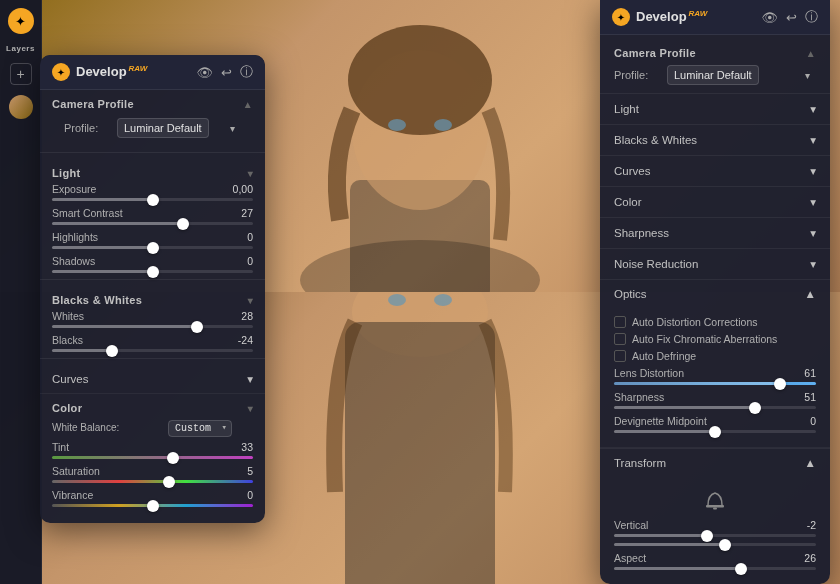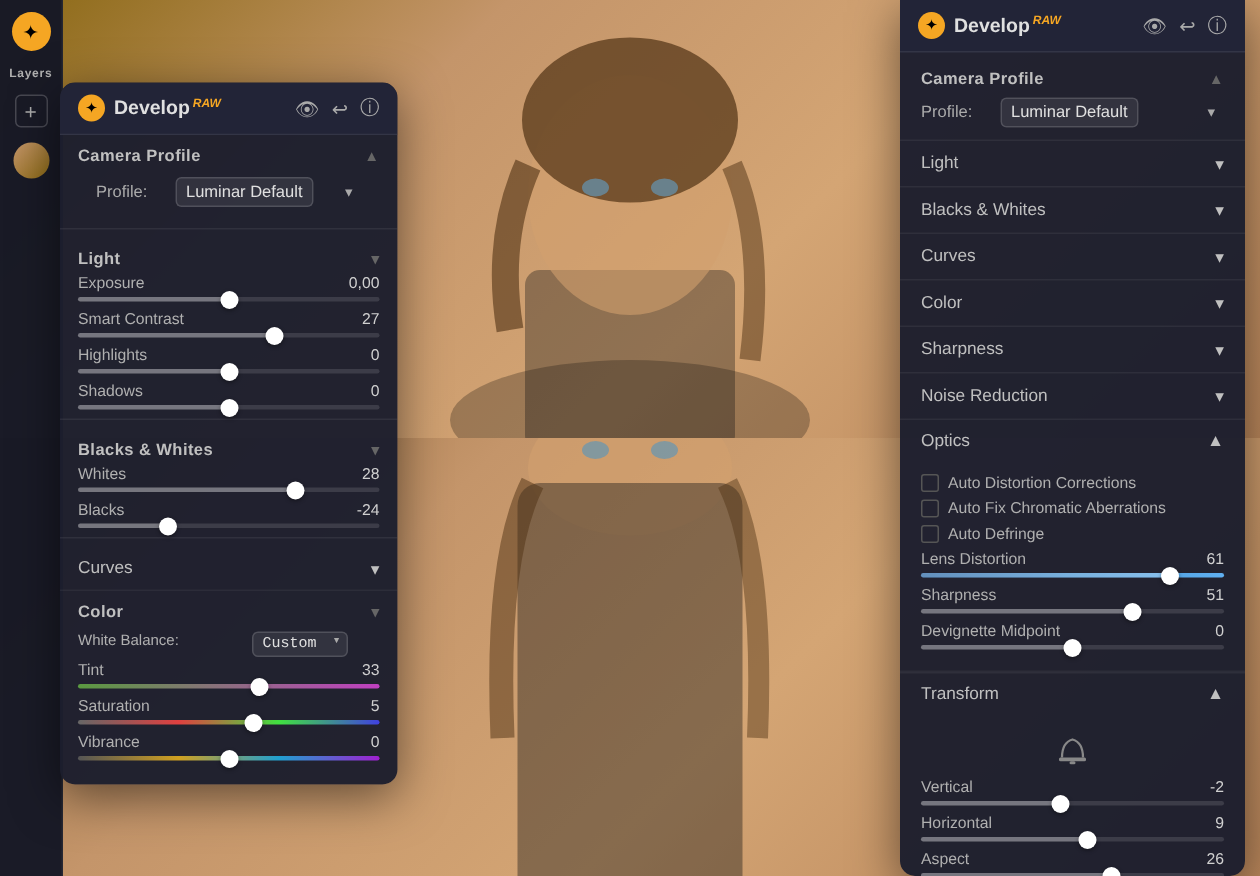--- a/index.html
+++ b/index.html
@@ -757,24 +757,20 @@
           <span class="slider-label">Vertical</span>
           <span class="slider-value">-2</span>
         </div>
         <div class="slider-track">
           <div class="slider-fill" style="width:46%"></div>
           <div class="slider-thumb" style="left:46%"></div>
         </div>
       </div>
 
       <div class="slider-row">
-        <div class="slider-label-row">
-          <span class="slider-label">Horizontal</span>
-          <span class="slider-value">9</span>
-        </div>
         <div class="slider-track">
           <div class="slider-fill" style="width:55%"></div>
           <div class="slider-thumb" style="left:55%"></div>
         </div>
       </div>
 
       <div class="slider-row">
         <div class="slider-label-row">
           <span class="slider-label">Aspect</span>
           <span class="slider-value">26</span>

